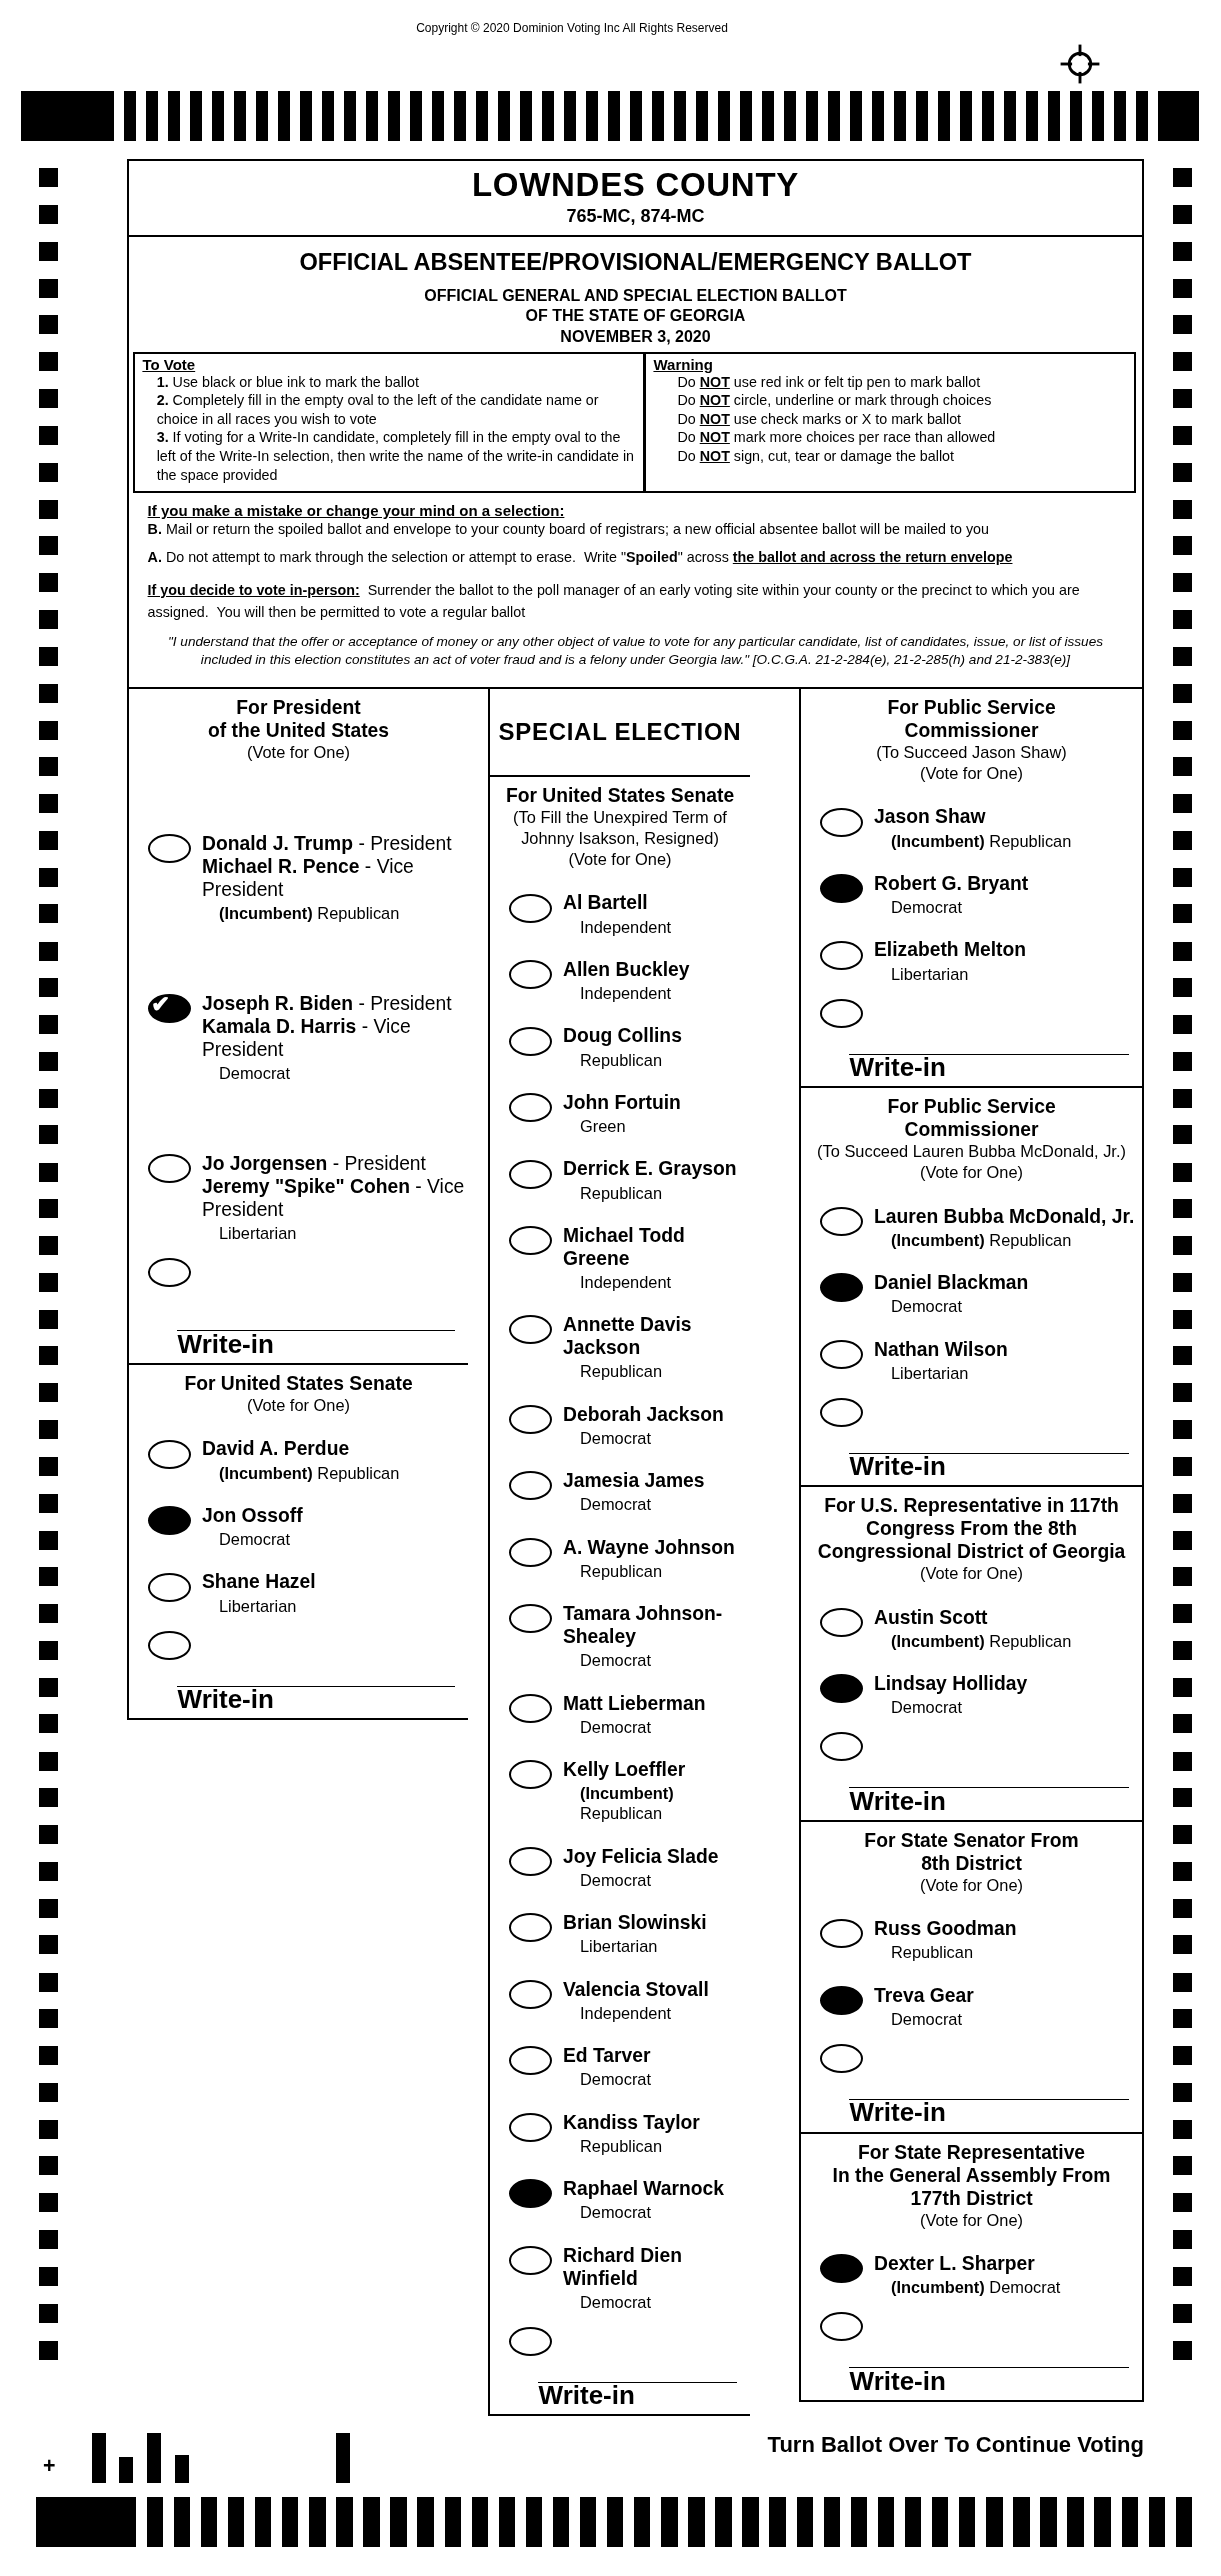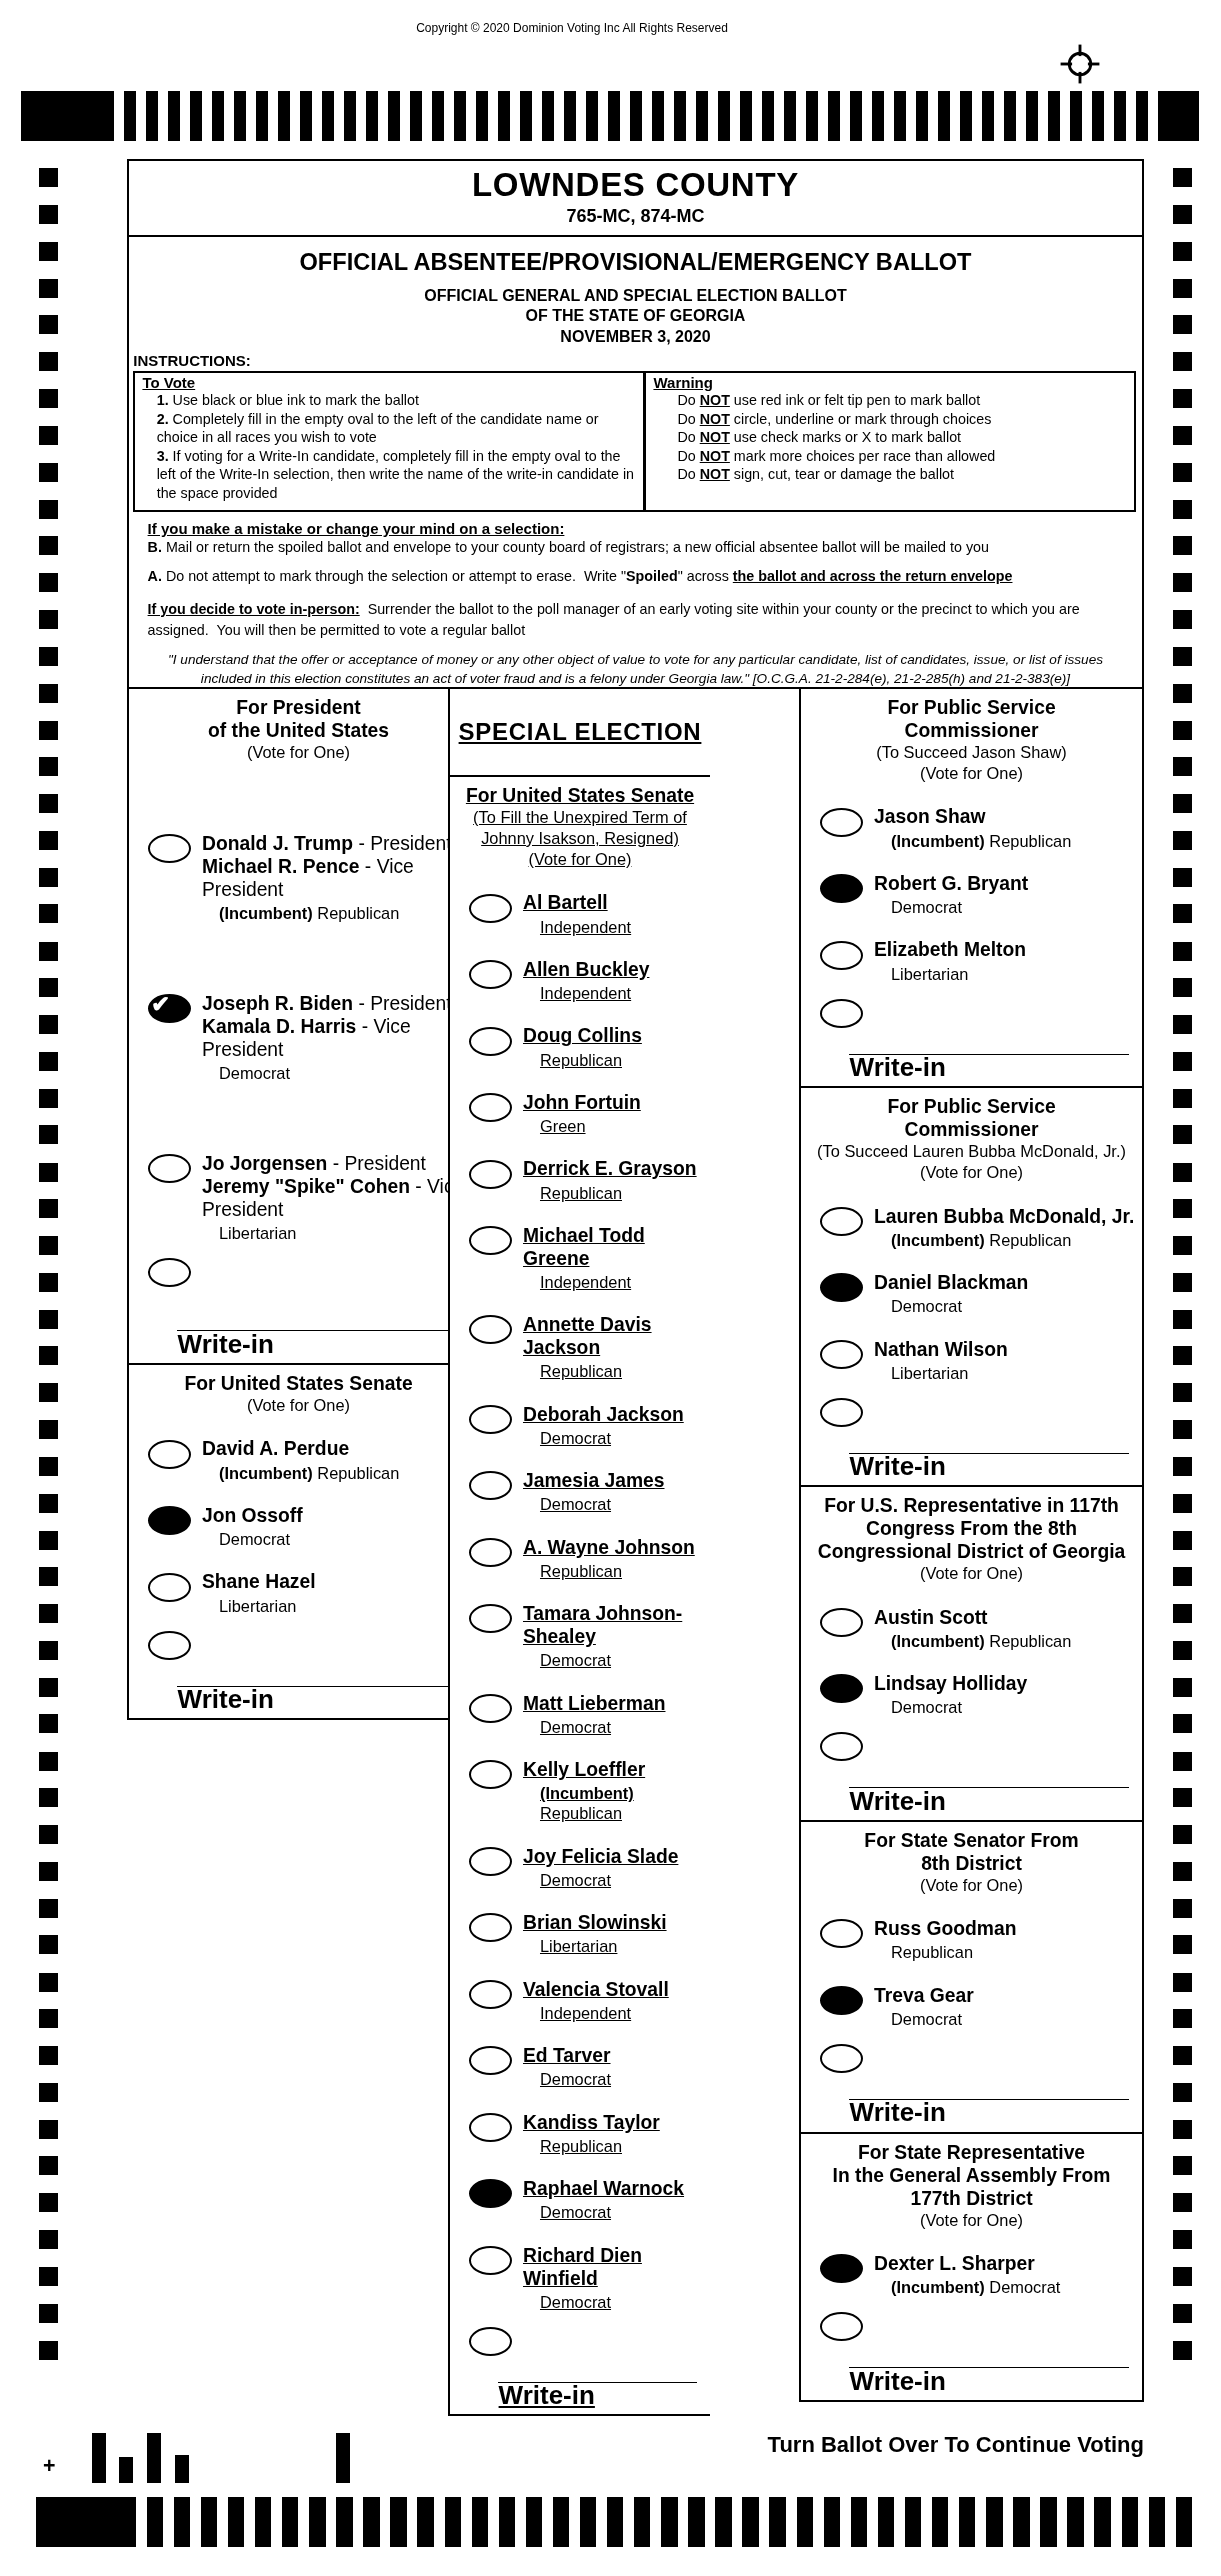--- a/index.html
+++ b/index.html
@@ -37,21 +37,21 @@
   .wn-item{font-size:14.3px;line-height:1.3;padding-left:24px;}
   .rich span{white-space:pre-wrap;}
   .mh{font-size:15px;padding:8.6px 4.3px 0 18.6px;}
   .mi{font-size:14.3px;line-height:1.5;padding:0 4.3px 0 18.6px;}
   .mi.first{margin-top:7.1px;}
   .ip{font-size:14.3px;line-height:1.5;padding:11.4px 14.3px 0 18.6px;}
   .legal{font-size:13.6px;text-align:center;padding:10px 24px 0;line-height:1.35;}
   
   .col{position:absolute;top:689px;border-bottom:2.9px solid #000;background:#fff;}
   #col-left{left:127px;width:341px;border-left:2.9px solid #000;}
-  #col-mid{left:448px;width:262px;border-left:2.1px solid #000;text-decoration:underline;}
+  #col-mid{left:488px;width:262px;border-left:2.1px solid #000;}
   #col-right{left:799px;width:345px;border-left:2.1px solid #000;border-right:2.9px solid #000;}
   .banner{padding:29px 0;font-size:24px;font-weight:bold;text-align:center;border-bottom:2.1px solid #000;letter-spacing:0.7px;}
   .race{border-bottom:2.1px solid #000;}
   .col .race:last-child{border-bottom:none;}
   .race-head{padding:7.1px 4.3px 0;text-align:center;}
   .race-title-line{font-size:19.3px;font-weight:bold;line-height:23px;}
   .race-sub{font-size:16.4px;line-height:21px;}
   .cand{display:flex;align-items:flex-start;margin-top:21.4px;padding-left:18.6px;}
   #col-mid .cand{margin-top:21.4px;}
   .race.president .cand{margin-top:69px;}
@@ -269,21 +269,20 @@
       <div class="codes">765-MC, 874-MC</div>
     </div>
     <div class="title-box">
       <div class="btitle">OFFICIAL ABSENTEE/PROVISIONAL/EMERGENCY BALLOT</div>
       <div class="bsub" id="subtitle-lines">
           <div>OFFICIAL GENERAL AND SPECIAL ELECTION BALLOT</div>
           <div>OF THE STATE OF GEORGIA</div>
           <div>NOVEMBER 3, 2020</div>
         </div>
     </div>
-    <div class="instr-label">INSTRUCTIONS:</div>
     <div class="instr-row">
       <div class="ibox tovote">
         <div class="ib-title">To Vote</div>
         <div id="tovote-items">
             <div class="tv-item rich"><span style="font-weight: bold;">1.</span><span> Use black or blue ink to mark the ballot</span></div>
             <div class="tv-item rich"><span style="font-weight: bold;">2.</span><span> Completely fill in the empty oval to the left of the candidate name or choice in all races you wish to vote</span></div>
             <div class="tv-item rich"><span style="font-weight: bold;">3.</span><span> If voting for a Write-In candidate, completely fill in the empty oval to the left of the Write-In selection, then write the name of the write-in candidate in the space provided</span></div>
           </div>
       </div>
       <div class="ibox warning">

